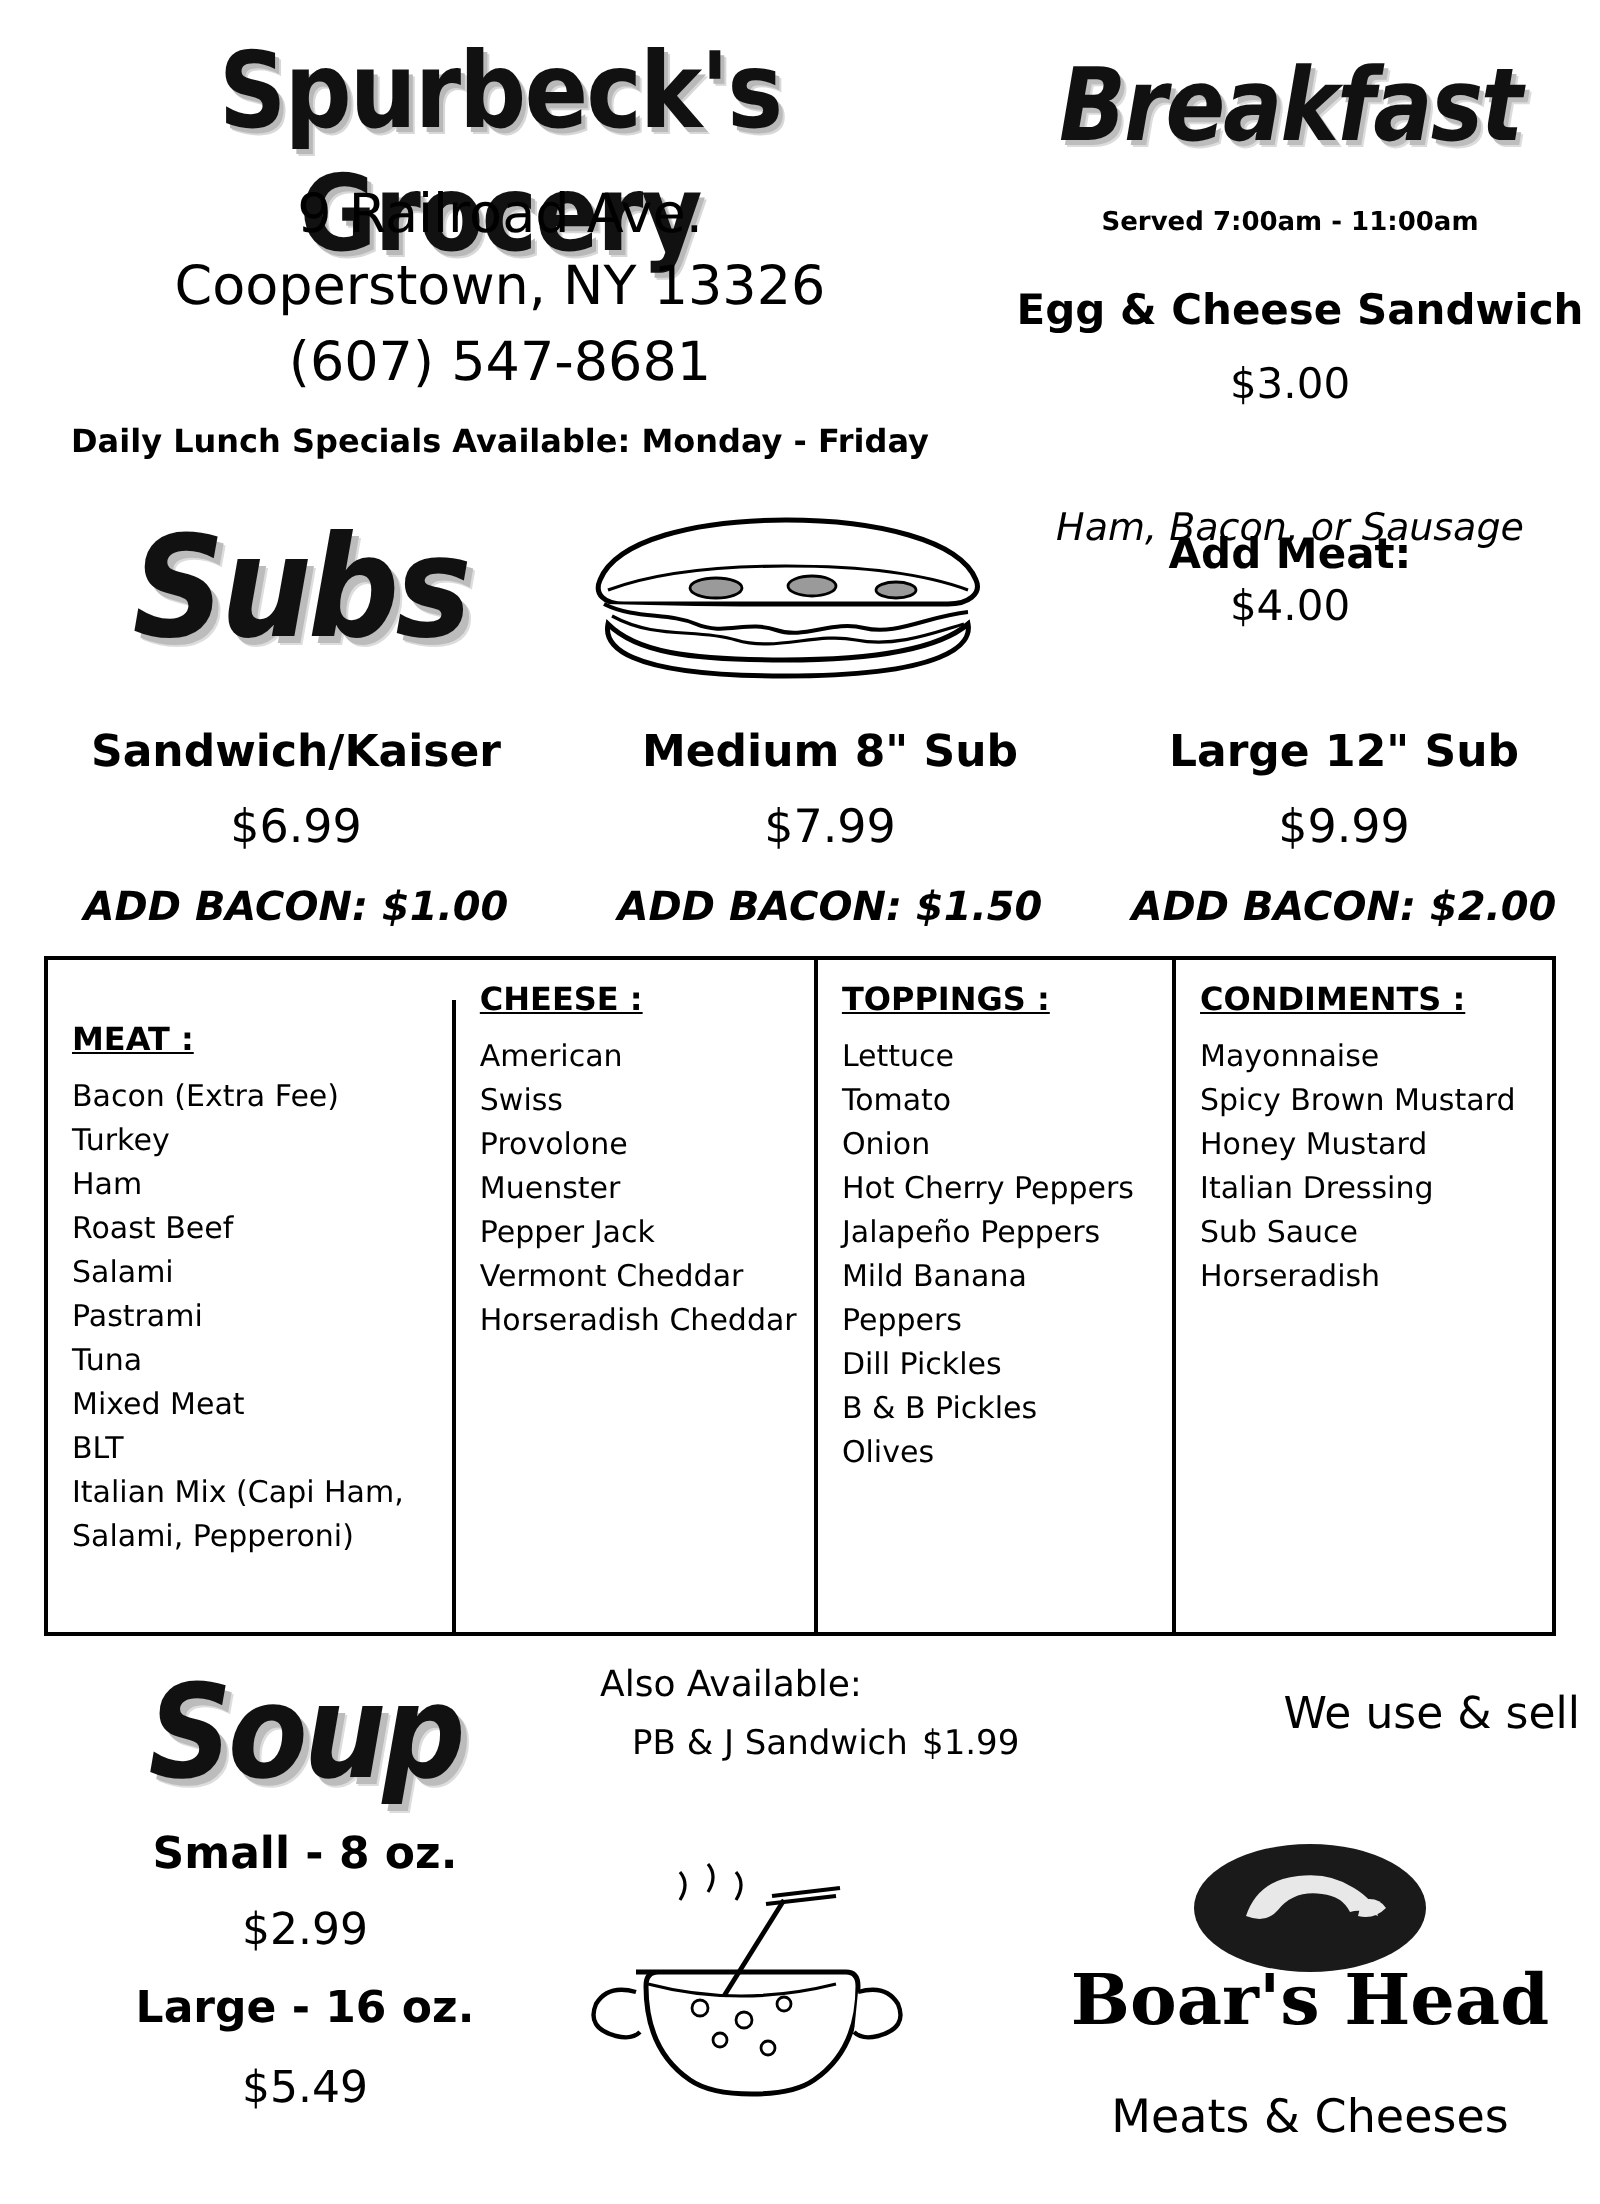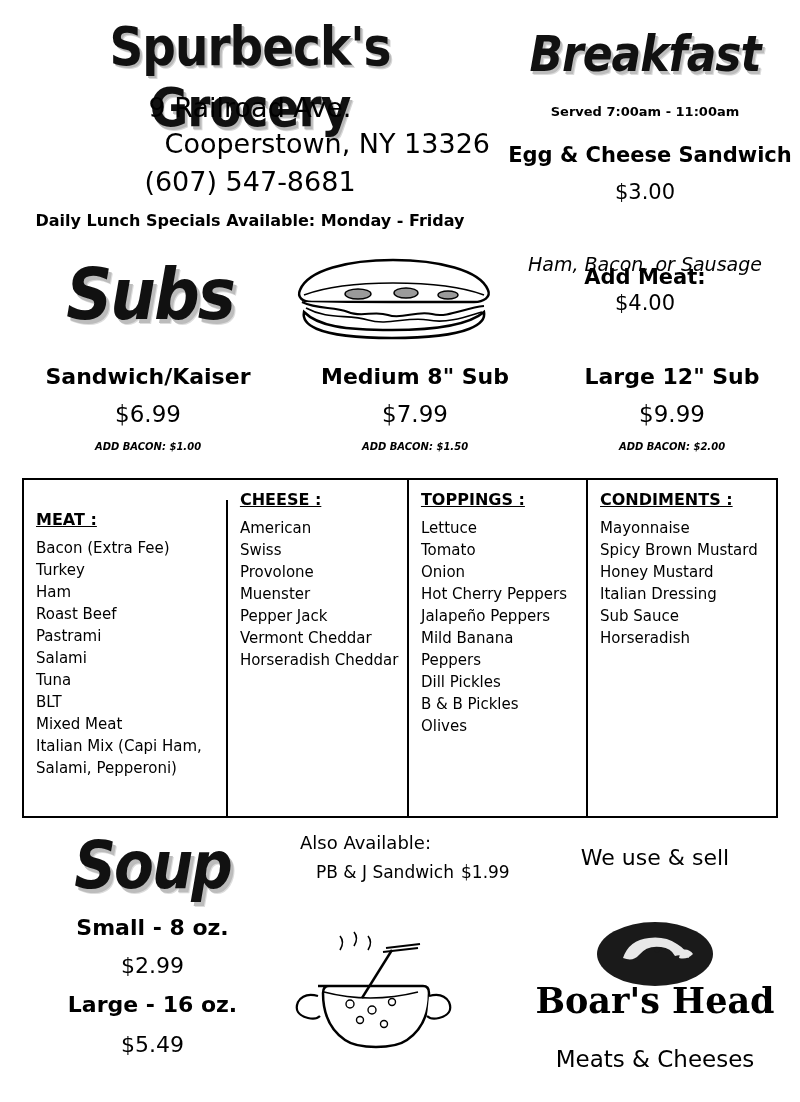--- a/index.html
+++ b/index.html
@@ -39,21 +39,21 @@
   .addr-line {
     position: absolute;
     left: 10px;
     width: 480px;
     text-align: center;
     font-size: 27px;
     font-family: "DejaVu Sans", sans-serif;
     font-weight: 400;
   }
   .addr1 { top: 92px; }
-  .addr2 { top: 128px; text-align: right; }
+  .addr2 { top: 128px; }
   .addr3 { top: 166px; }
   .specials {
     position: absolute;
     left: 10px;
     top: 211px;
     width: 480px;
     text-align: center;
     font-size: 16px;
     font-weight: bold;
   }
@@ -156,21 +156,21 @@
   }
   .sub-col .name {
     font-size: 22px;
     font-weight: bold;
   }
   .sub-col .price {
     font-size: 23px;
     margin-top: 12px;
   }
   .sub-col .addon {
-    font-size: 10px;
+    font-size: 20px;
     font-weight: bold;
     font-style: italic;
     margin-top: 14px;
   }
   #subcol0 { left: 14px;  top: 364px; width: 268px; }
   #subcol1 { left: 290px; top: 364px; width: 250px; }
   #subcol2 { left: 548px; top: 364px; width: 248px; }
 
   
   .ingr-table {
@@ -258,21 +258,21 @@
   .also-row .val { display: inline-block; }
   #also0 { top: 862px; }
   #also1 { top: 889px; }
 
   
   .bh-weuse {
     position: absolute;
     left: 520px;
     top: 845px;
     width: 270px;
-    text-align: center;
+    text-align: right;
     font-size: 22px;
   }
   .bh-logo {
     position: absolute;
     left: 595px;
     top: 920px;
     width: 120px;
     height: 68px;
   }
   .bh-name {
@@ -342,25 +342,25 @@
   </div>
 
   <div class="ingr-table">
 
     <div class="ingr-col c0">
       <div class="ingr-head">MEAT :</div>
       <div class="ingr-item">Bacon (Extra Fee)</div>
       <div class="ingr-item">Turkey</div>
       <div class="ingr-item">Ham</div>
       <div class="ingr-item">Roast Beef</div>
+      <div class="ingr-item">Salami</div>
       <div class="ingr-item">Pastrami</div>
-      <div class="ingr-item">Salami</div>
       <div class="ingr-item">Tuna</div>
+      <div class="ingr-item">Mixed Meat</div>
       <div class="ingr-item">BLT</div>
-      <div class="ingr-item">Mixed Meat</div>
       <div class="ingr-item">Italian Mix  (Capi Ham,
 Salami, Pepperoni)</div>
     </div>
 
     <div class="ingr-col c1">
       <div class="ingr-head">CHEESE :</div>
       <div class="ingr-item">American</div>
       <div class="ingr-item">Swiss</div>
       <div class="ingr-item">Provolone</div>
       <div class="ingr-item">Muenster</div>

